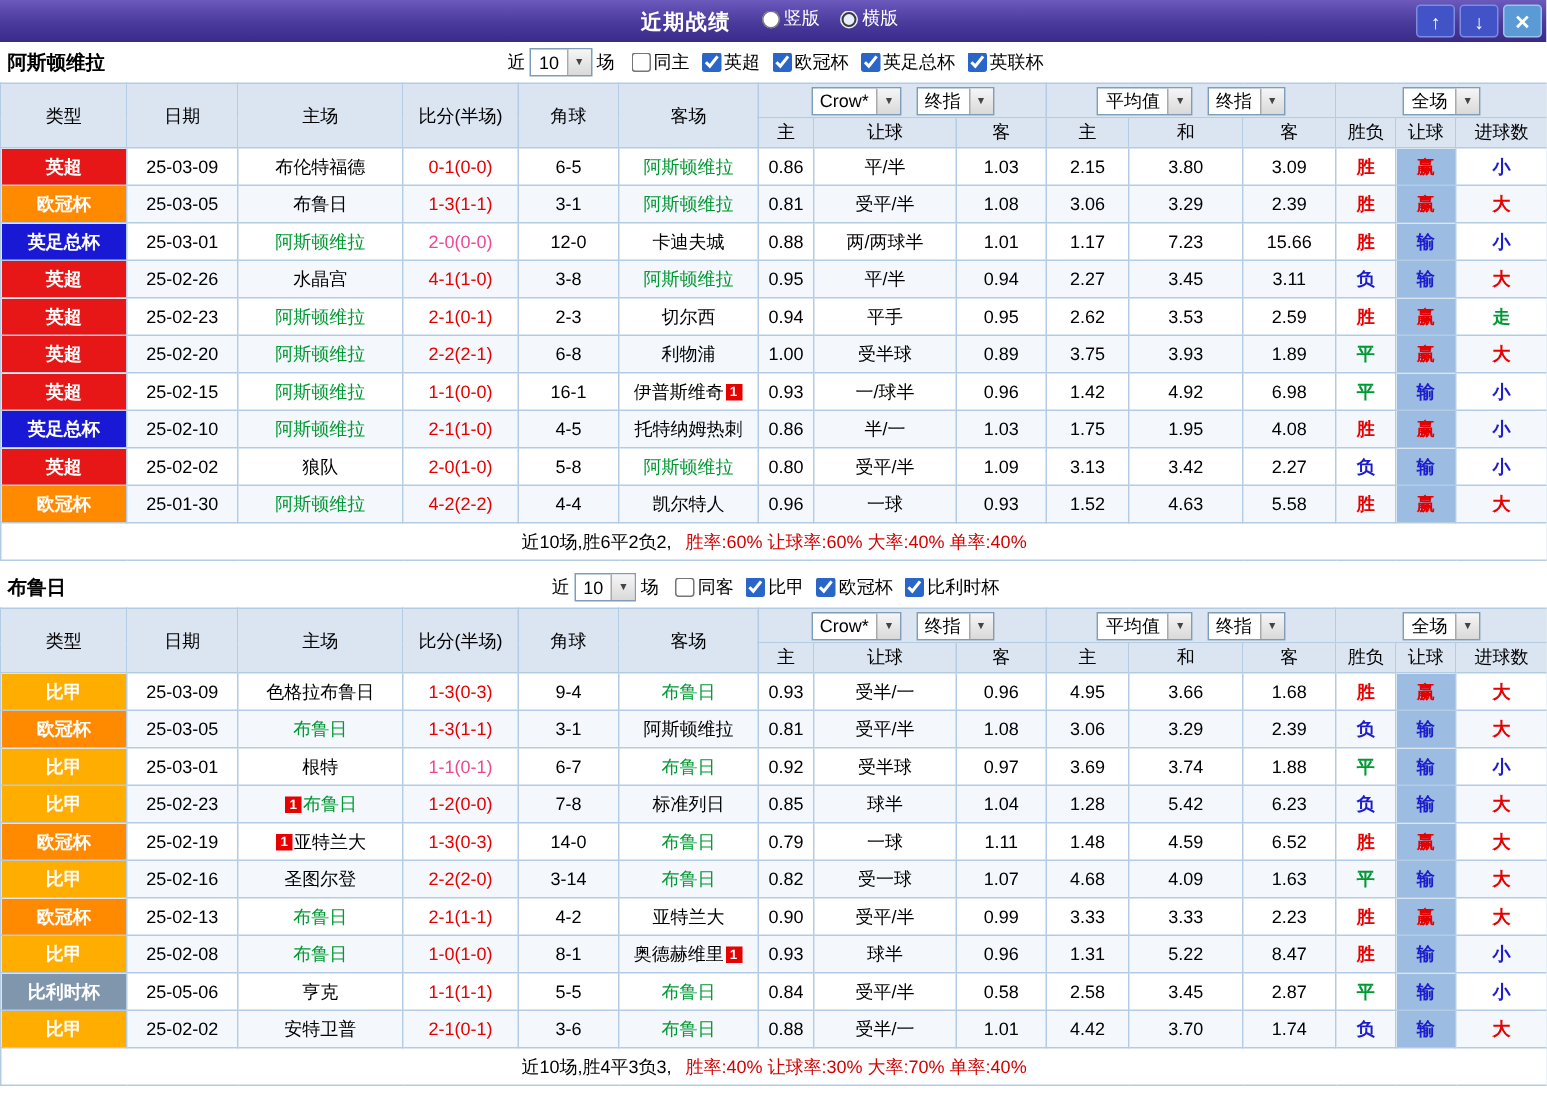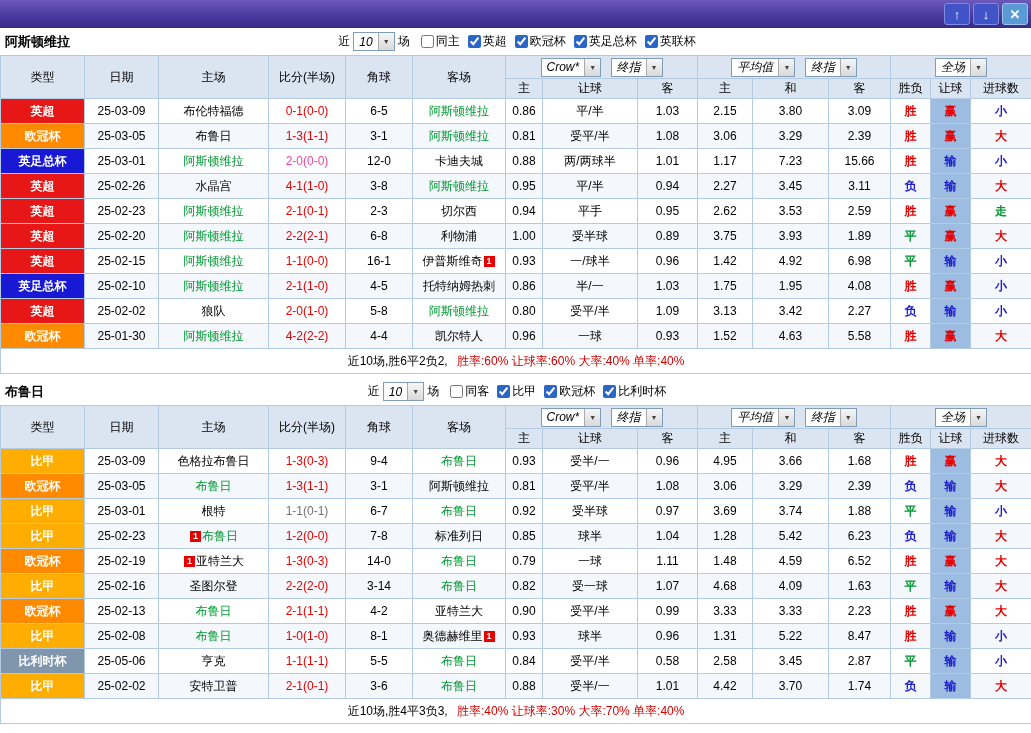--- a/index.html
+++ b/index.html
@@ -34,21 +34,21 @@
   .team-name { position: absolute; left: 5px; font-size: 13px; font-weight: bold; }
   .filters { margin: 0 auto; display: flex; align-items: center; }
   .filters .flabel { margin: 0 3px; }
   .fcheck { display: inline-flex; align-items: center; margin-left: 8px; cursor: pointer; }
   .fcheck input { accent-color: #2a66c8; margin: 0 2px 0 0; width: 13px; height: 13px; }
   
   .sel {
     display: inline-flex; align-items: stretch; height: 19px;
     border: 1px solid #7f9db9; background: #fff; cursor: pointer; vertical-align: middle;
   }
-  .sel .txt { display: flex; align-items: center; padding: 0 5px; font-style: italic; }
+  .sel .txt { display: flex; align-items: center; padding: 0 5px; }
   .sel .arr {
     width: 16px; display: flex; align-items: center; justify-content: center;
     font-size: 7px; color: #444; background: linear-gradient(#f6f6f6, #d9d9d9);
     border-left: 1px solid #aaa;
   }
   
   table.stats { width: 1031px; border-collapse: collapse; table-layout: fixed; }
   .stats th, .stats td {
     border: 1px solid #b4cbe4; text-align: center; white-space: nowrap;
     overflow: hidden; padding: 0;
@@ -66,20 +66,31 @@
     vertical-align: 1px; margin: 0 1px; text-align: center;
   }
   td.res { font-weight: bold; }
   .summary-cell { height: 21px; background: #fff; }
   .sum-red { color: #d40000; margin-left: 6px; }
 </style>
 </head>
 <body>
 
 <div class="topbar">
+  <div class="topbar-center">
+    <span class="topbar-title">近期战绩</span>
+    <label class="view-opt">
+      <input type="radio" name="view" style="">
+      <span>竖版</span>
+    </label>
+    <label class="view-opt">
+      <input type="radio" name="view" checked="" style="">
+      <span>横版</span>
+    </label>
+  </div>
   <div class="topbar-btns">
     <div class="tb-btn">↑</div>
     <div class="tb-btn">↓</div>
     <div class="tb-btn close">✕</div>
   </div>
 </div>
 
 <div class="section">
   <div class="section-head">
     <div class="team-name">阿斯顿维拉</div>
@@ -485,21 +496,21 @@
           <td>3.29</td>
           <td>2.39</td>
           <td class="res" style="color:#1d1dcc">负</td>
           <td class="res" style="background:#9cbce2;color:#1d1dcc">输</td>
           <td class="res" style="color:#e60000">大</td>
         </tr>
         <tr>
           <td class="type-cell" style="background:#ffae00">比甲</td>
           <td>25-03-01</td>
           <td><span>根特</span></td>
-          <td style="color:#737373">1-1(0-1)</td>
+          <td style="color:#ec4899">1-1(0-1)</td>
           <td>6-7</td>
           <td><span class="focus">布鲁日</span></td>
           <td>0.92</td>
           <td>受半球</td>
           <td>0.97</td>
           <td>3.69</td>
           <td>3.74</td>
           <td>1.88</td>
           <td class="res" style="color:#009933">平</td>
           <td class="res" style="background:#9cbce2;color:#1d1dcc">输</td>

